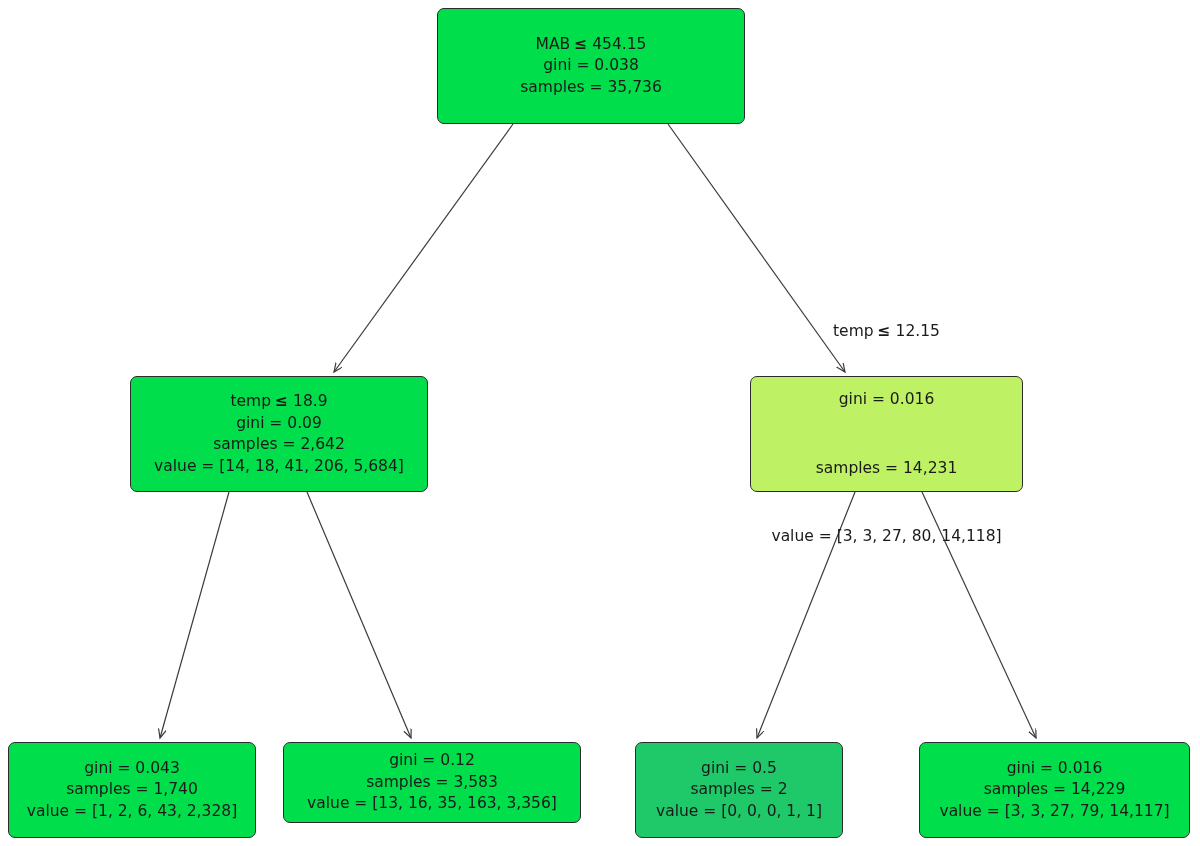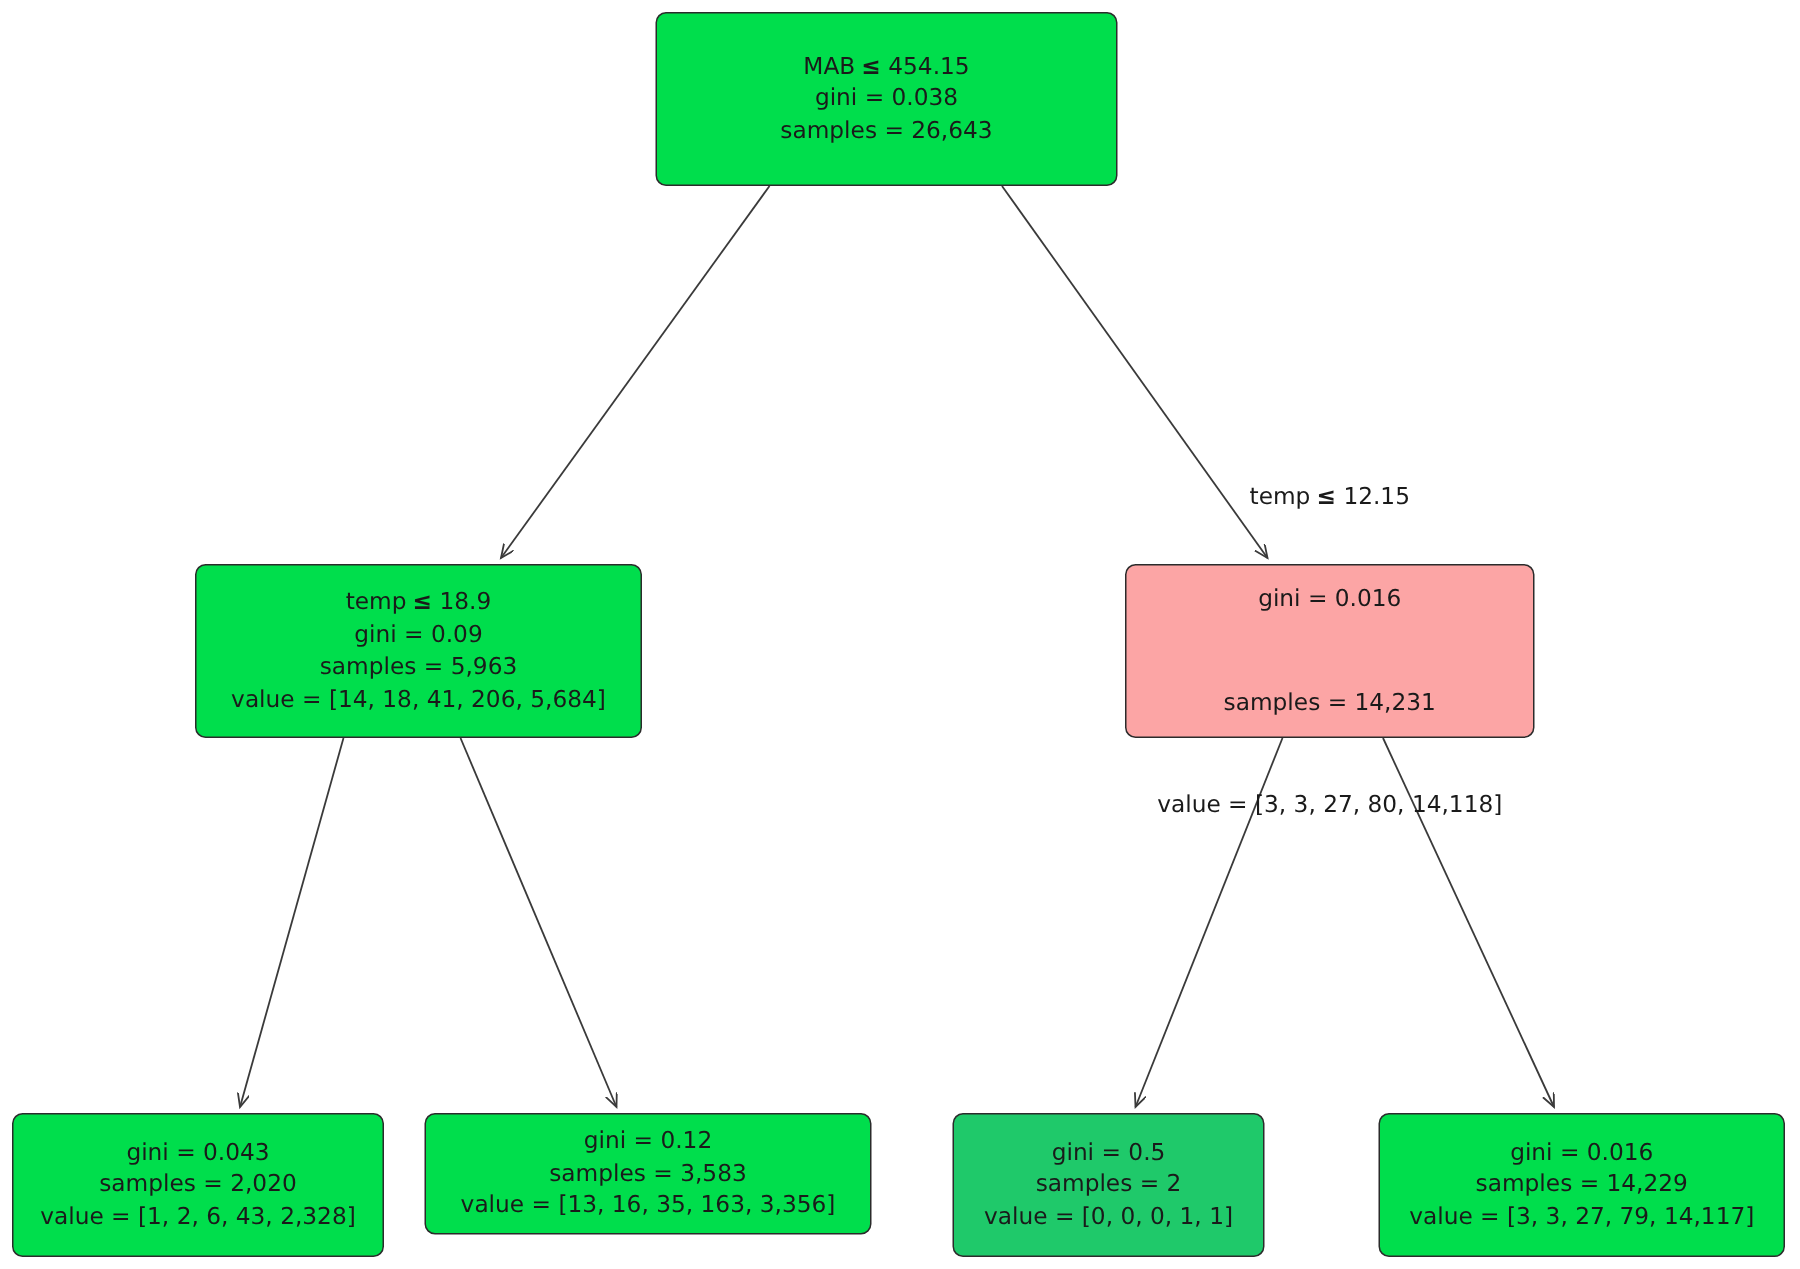--- a/index.html
+++ b/index.html
@@ -83,37 +83,37 @@
         <line x1="307" y1="492" x2="411" y2="738" stroke="#3a3a3a" stroke-width="1.2" marker-end="url(#arrowhead)"></line>
         <line x1="855" y1="492" x2="757" y2="738" stroke="#3a3a3a" stroke-width="1.2" marker-end="url(#arrowhead)"></line>
         <line x1="922" y1="492" x2="1036" y2="738" stroke="#3a3a3a" stroke-width="1.2" marker-end="url(#arrowhead)"></line>
       </g>
   </svg>
 
   <div id="nodes-group">
       <div class="node" style="left: 437px; top: 8px; width: 308px; height: 116px; background: rgb(0, 222, 76); border-color: rgb(43, 43, 43); color: rgb(26, 26, 26);">
         <span class="node-line"><span class="split-feature">MAB</span><span class="op">≤</span><span class="split-threshold">454.15</span></span>
         <span class="node-line">gini = 0.038</span>
-        <span class="node-line">samples = 26,643</span>
+        <span class="node-line">samples = 35,736</span>
       </div>
       <div class="node" style="left: 130px; top: 376px; width: 298px; height: 116px; background: rgb(0, 222, 76); border-color: rgb(43, 43, 43); color: rgb(26, 26, 26);">
         <span class="node-line"><span class="split-feature">temp</span><span class="op">≤</span><span class="split-threshold">18.9</span></span>
         <span class="node-line">gini = 0.09</span>
-        <span class="node-line">samples = 5,963</span>
+        <span class="node-line">samples = 2,642</span>
         <span class="node-line">value = [14, 18, 41, 206, 5,684]</span>
       </div>
-      <div class="node" style="left: 750px; top: 376px; width: 273px; height: 116px; background: #fca5a5; border-color: rgb(43, 43, 43); color: rgb(26, 26, 26); gap: 47px;">
+      <div class="node" style="left: 750px; top: 376px; width: 273px; height: 116px; background: #bef264; border-color: rgb(43, 43, 43); color: rgb(26, 26, 26); gap: 47px;">
         <span class="node-line"><span class="split-feature">temp</span><span class="op">≤</span><span class="split-threshold">12.15</span></span>
         <span class="node-line">gini = 0.016</span>
         <span class="node-line">samples = 14,231</span>
         <span class="node-line">value = [3, 3, 27, 80, 14,118]</span>
       </div>
       <div class="node" style="left: 8px; top: 742px; width: 248px; height: 96px; background: rgb(0, 222, 76); border-color: rgb(43, 43, 43); color: rgb(26, 26, 26);">
         <span class="node-line">gini = 0.043</span>
-        <span class="node-line">samples = 2,020</span>
+        <span class="node-line">samples = 1,740</span>
         <span class="node-line">value = [1, 2, 6, 43, 2,328]</span>
       </div>
       <div class="node" style="left: 283px; top: 742px; width: 298px; height: 81px; background: rgb(0, 222, 76); border-color: rgb(43, 43, 43); color: rgb(26, 26, 26);">
         <span class="node-line">gini = 0.12</span>
         <span class="node-line">samples = 3,583</span>
         <span class="node-line">value = [13, 16, 35, 163, 3,356]</span>
       </div>
       <div class="node" style="left: 635px; top: 742px; width: 208px; height: 96px; background: rgb(31, 201, 106); border-color: rgb(43, 43, 43); color: rgb(26, 26, 26);">
         <span class="node-line">gini = 0.5</span>
         <span class="node-line">samples = 2</span>

